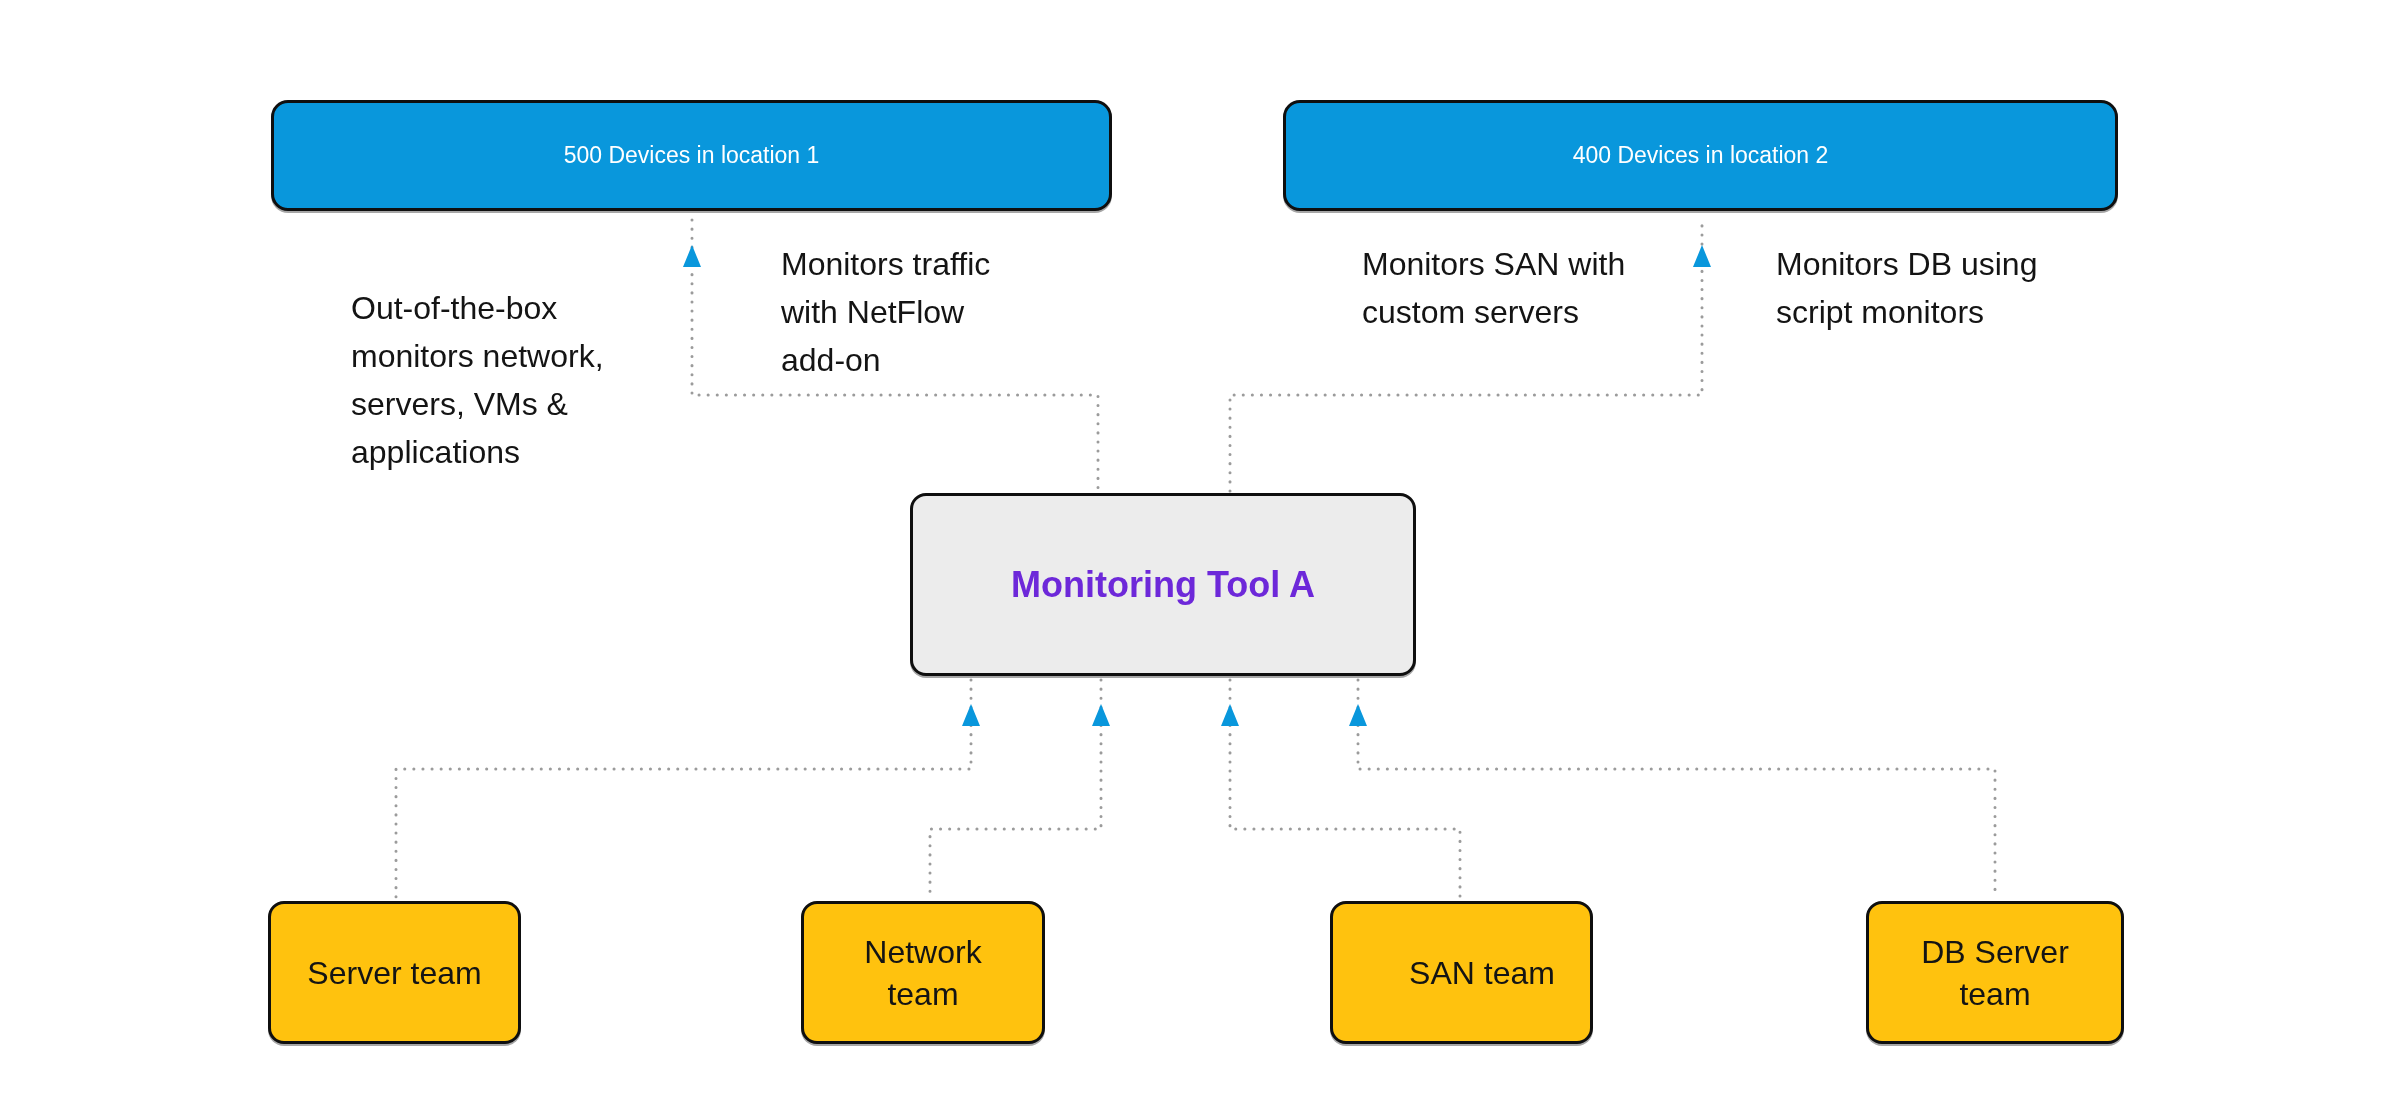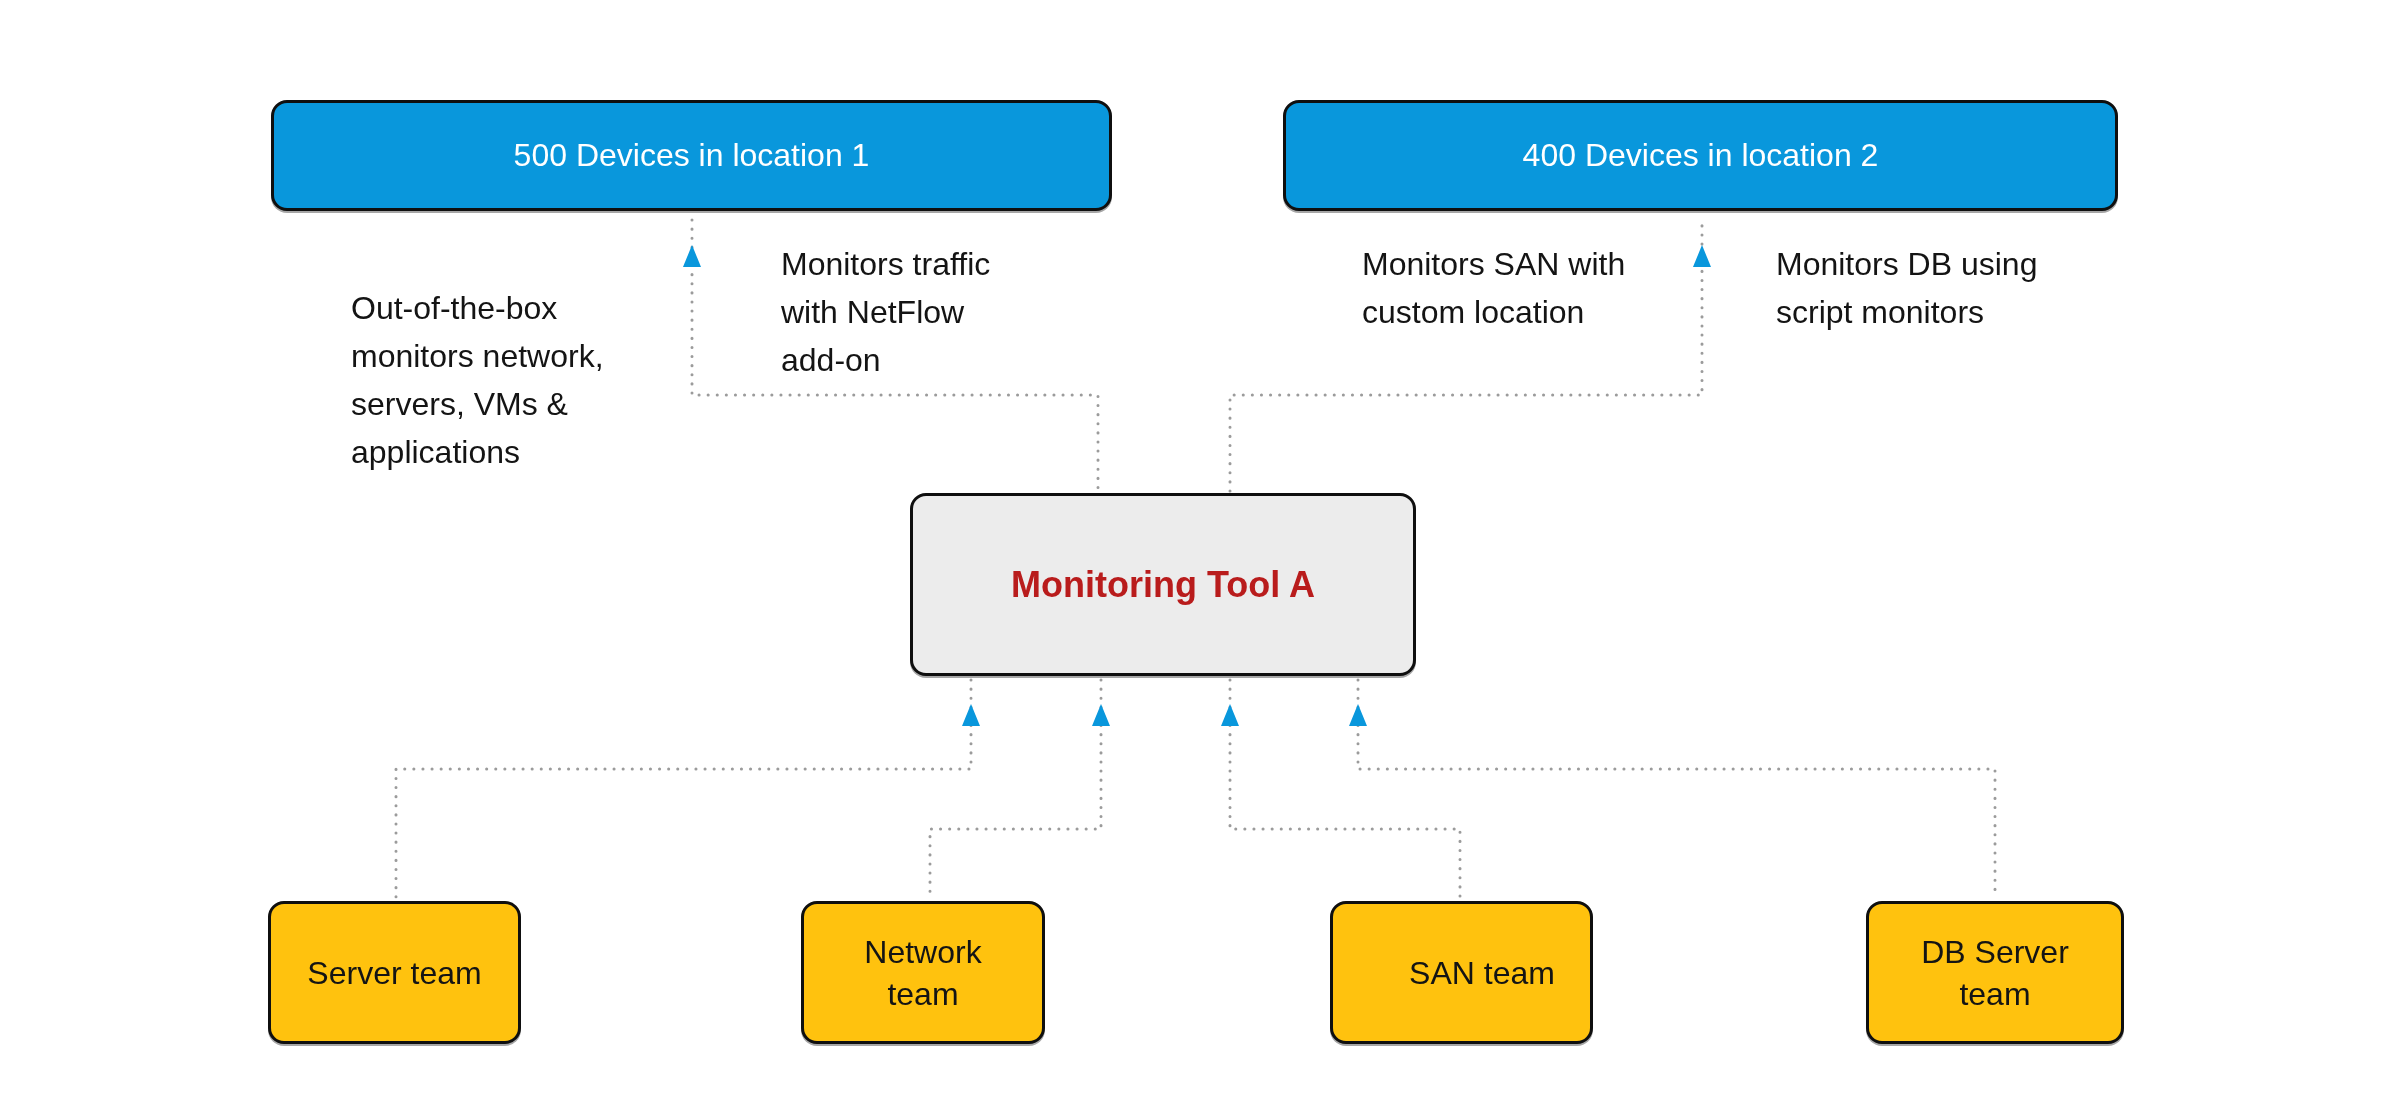--- a/index.html
+++ b/index.html
@@ -39,35 +39,36 @@
     border-radius: 16px;
     display: flex;
     align-items: center;
     justify-content: center;
     text-align: center;
     box-shadow: 0 2px 0 rgba(0,0,0,0.35);
   }
   .device {
     background: var(--device-box, #0997dc);
     color: var(--device-text, #ffffff);
-    font-size: 32px;
+    font-size: 23px;
     top: 100px;
     height: 111px;
+    border-radius: 17px;
   }
   .device-1 { left: 271px;  width: 841px; }
   .device-2 { left: 1283px; width: 835px; }
   .tool {
     background: var(--tool-box, #ececec);
     left: 910px;
     top: 493px;
     width: 506px;
     height: 183px;
     font-size: 36px;
     font-weight: bold;
-    color: #b91c1c;
+    color: #6d28d9;
   }
   .team {
     background: var(--team-box, #ffc20e);
     top: 901px;
     height: 143px;
     font-size: 32px;
     line-height: 42px;
     white-space: pre-line;
   }
   .team-1 { left: 268px;  width: 253px; }
@@ -123,21 +124,21 @@
   </div>
 
   <div class="annotation ann-1">Out-of-the-box
 monitors network,
 servers, VMs &amp;
 applications</div>
   <div class="annotation ann-2">Monitors traffic
 with NetFlow
 add-on</div>
   <div class="annotation ann-3">Monitors SAN with
-custom location</div>
+custom servers</div>
   <div class="annotation ann-4">Monitors DB using
 script monitors</div>
 
   <div class="box tool">
     <span>Monitoring Tool A</span>
   </div>
 
   <div class="box team team-1">
     <span>Server team</span>
   </div>

